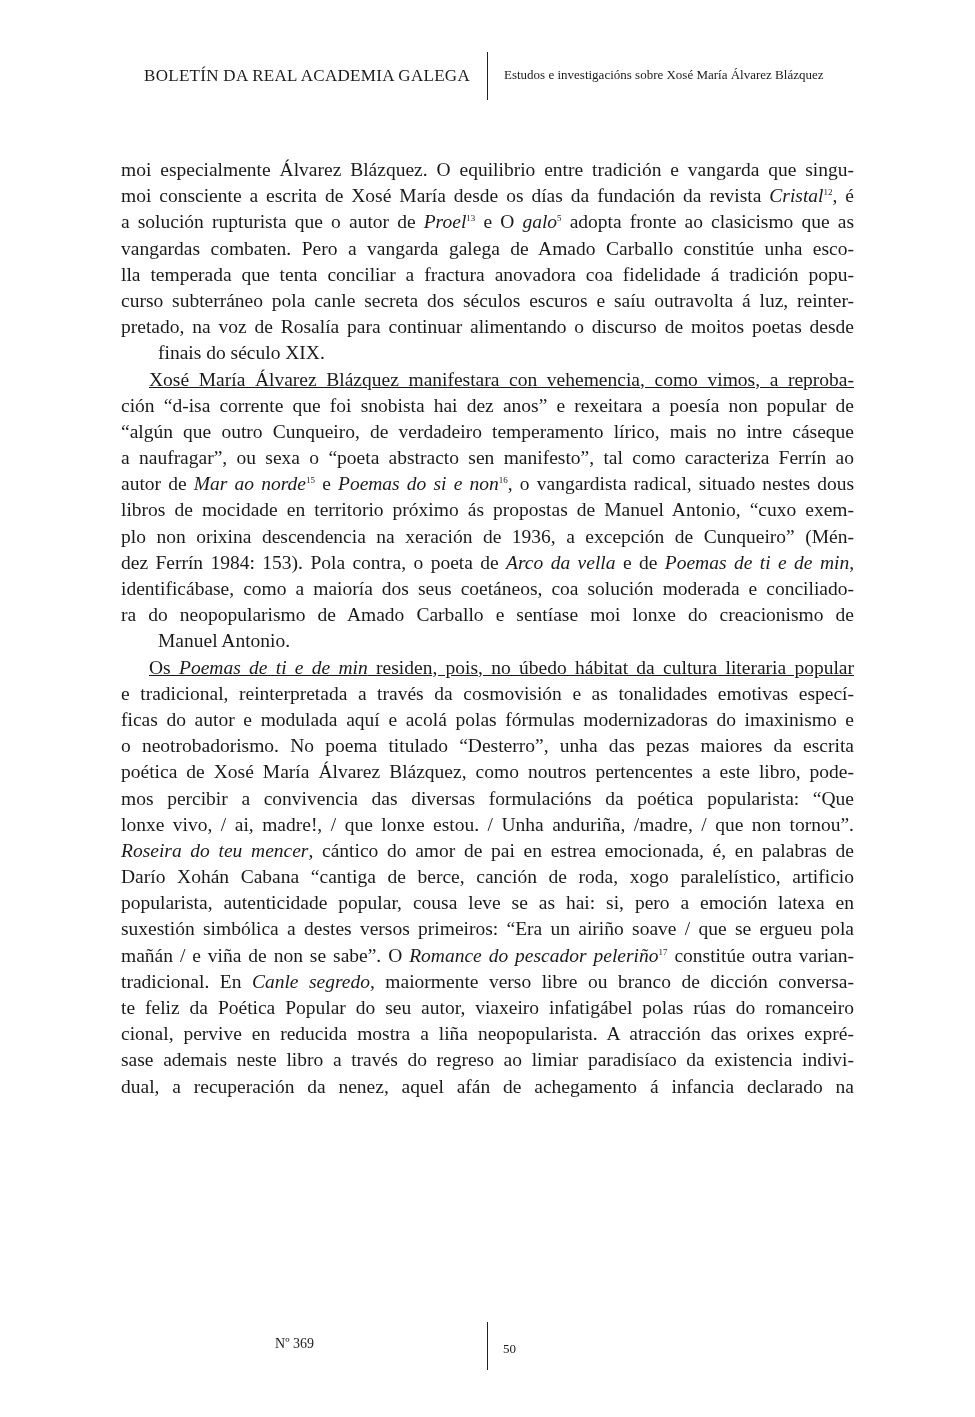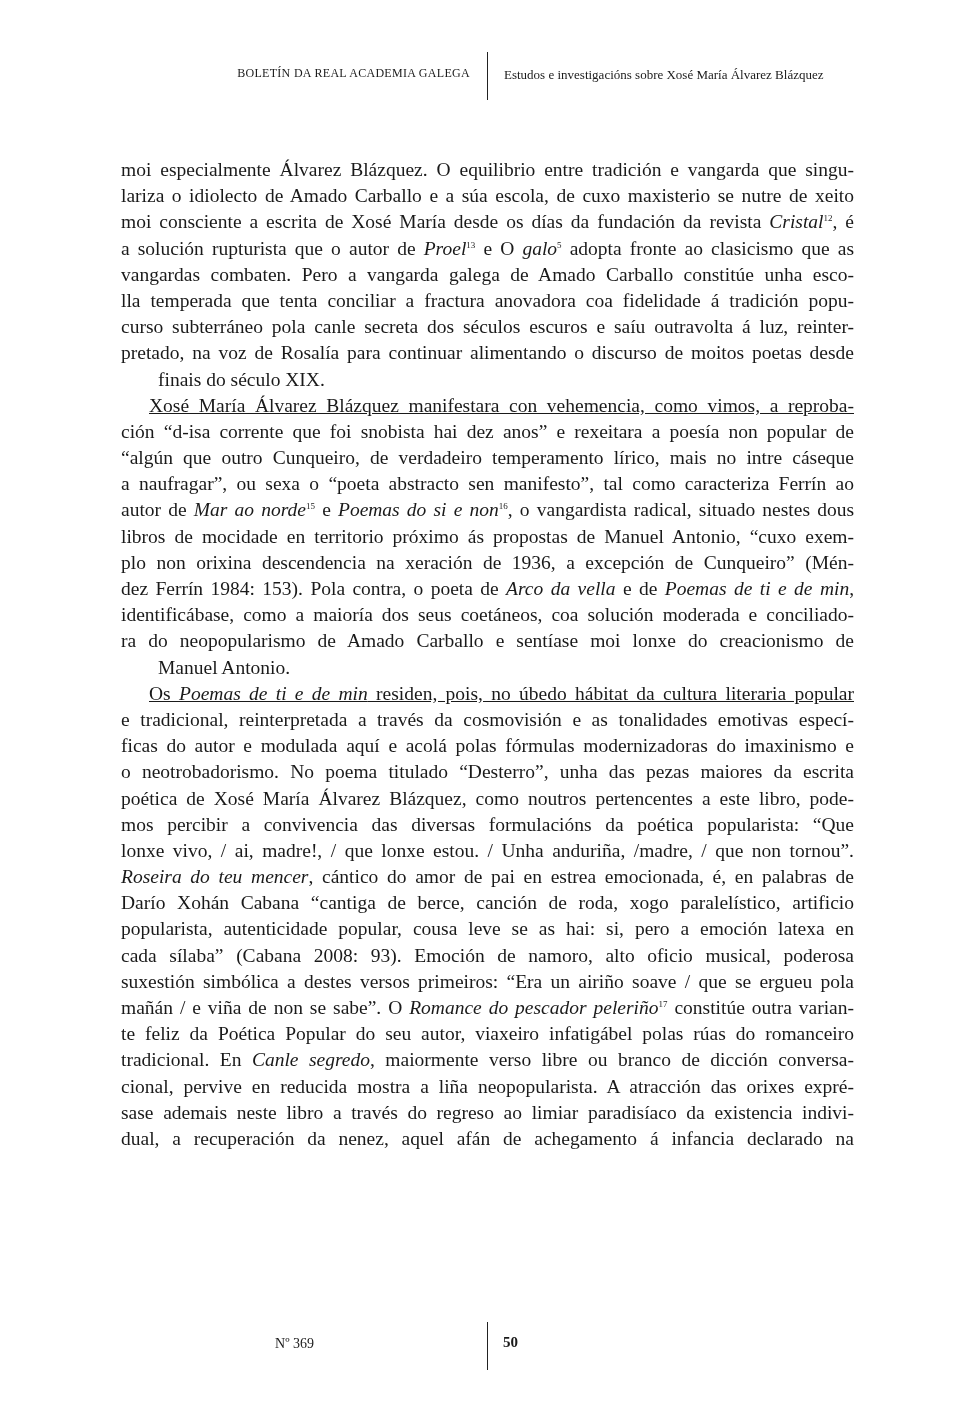--- a/index.html
+++ b/index.html
@@ -1,51 +1,48 @@
 <!DOCTYPE html>
 <html><head>
 <meta charset="utf-8">
 <style>
   html, body { margin: 0; padding: 0; background: #ffffff; }
   body { width: 975px; height: 1417px; position: relative; overflow: hidden;
          font-family: "Liberation Serif", "DejaVu Serif", serif; color: #1a1a1a; }
   .header { position: absolute; top: 52px; left: 0; width: 975px; height: 48px; }
-  .hdr-left { position: absolute; right: 505px; top: 14px; font-size: 12px; letter-spacing: 0.3px; white-space: nowrap; font-family: Liberation Serif, serif; }
+  .hdr-left { position: absolute; right: 505px; top: 14px; font-size: 17px; letter-spacing: 0.3px; white-space: nowrap; font-family: Liberation Serif, serif; }
   .hdr-rule { position: absolute; left: 487px; top: 0; width: 1px; height: 48px; background: #222; }
   .hdr-right { position: absolute; left: 504px; top: 15px; font-size: 13px; white-space: nowrap; }
   .body-text { position: absolute; left: 121px; top: 157px; width: 733px; font-size: 19.5px; line-height: 26.2px; }
   .line { display: block; text-align: justify; text-align-last: justify; white-space: nowrap; height: 26.2px; overflow: visible; }
   .line.last { text-align-last: left; }
   .line.indent { padding-left: 28px; text-decoration: underline; }
   .line span { white-space: normal; }
   .line-inner { display: block; width: 100%; text-align: justify; text-align-last: justify; }
   .last .line-inner { text-align-last: left; margin-left: 37px; }
   i { font-style: italic; }
   sup { font-size: 9px; vertical-align: super; line-height: 0; }
   .footer { position: absolute; top: 1322px; left: 0; width: 819px; height: 48px; }
   .ftr-left { position: absolute; right: 505px; top: 14px; font-size: 14px; white-space: nowrap; }
   .ftr-rule { position: absolute; left: 487px; top: 0; width: 1px; height: 48px; background: #222; }
-  .ftr-right { position: absolute; left: 503px; top: 12px; font-size: 15px; font-weight: bold; white-space: nowrap; }
+  .ftr-right { position: absolute; left: 503px; top: 19px; font-size: 13px; font-weight: normal; white-space: nowrap; }
 </style>
 </head>
 <body>
 
 <div class="header">
   <div class="hdr-left">BOLETÍN DA REAL ACADEMIA GALEGA</div>
   <div class="hdr-rule"></div>
   <div class="hdr-right">Estudos e investigacións sobre Xosé María Álvarez Blázquez</div>
 </div>
 
 <div class="body-text" id="body-text">
     <div>
       <div class="line">
         <span class="line-inner"><span>moi especialmente Álvarez Blázquez. O equilibrio entre tradición e vangarda que singu-</span></span>
-      </div>
-      <div class="line">
-        <span class="line-inner"><span>lariza o idiolecto de Amado Carballo e a súa escola, de cuxo maxisterio se nutre de xeito</span></span>
       </div>
       <div class="line">
         <span class="line-inner"><span>moi consciente a escrita de Xosé María desde os días da fundación da revista </span><i>Cristal</i><sup>12</sup><span>, é</span></span>
       </div>
       <div class="line">
         <span class="line-inner"><span>a solución rupturista que o autor de </span><i>Proel</i><sup>13</sup><span> e O </span><i>galo</i><sup>5</sup><span> adopta fronte ao clasicismo que as</span></span>
       </div>
       <div class="line">
         <span class="line-inner"><span>vangardas combaten. Pero a vangarda galega de Amado Carballo constitúe unha esco-</span></span>
       </div>
@@ -122,33 +119,30 @@
       <div class="line">
         <span class="line-inner"><i>Roseira do teu mencer</i><span>, cántico do amor de pai en estrea emocionada, é, en palabras de</span></span>
       </div>
       <div class="line">
         <span class="line-inner"><span>Darío Xohán Cabana “cantiga de berce, canción de roda, xogo paralelístico, artificio</span></span>
       </div>
       <div class="line">
         <span class="line-inner"><span>popularista, autenticidade popular, cousa leve se as hai: si, pero a emoción latexa en</span></span>
       </div>
       <div class="line">
-        <span class="line-inner"><span>cada sílaba” (Cabana 2008: 93). Emoción de namoro, alto oficio musical, poderosa</span></span>
-      </div>
-      <div class="line">
         <span class="line-inner"><span>suxestión simbólica a destes versos primeiros: “Era un airiño soave / que se ergueu pola</span></span>
       </div>
       <div class="line">
         <span class="line-inner"><span>mañán / e viña de non se sabe”. O </span><i>Romance do pescador peleriño</i><sup>17</sup><span> constitúe outra varian-</span></span>
       </div>
       <div class="line">
-        <span class="line-inner"><span>te feliz da Poética Popular do seu autor, viaxeiro infatigábel polas rúas do romanceiro</span></span>
+        <span class="line-inner"><span>tradicional. En </span><i>Canle segredo</i><span>, maiormente verso libre ou branco de dicción conversa-</span></span>
       </div>
       <div class="line">
-        <span class="line-inner"><span>tradicional. En </span><i>Canle segredo</i><span>, maiormente verso libre ou branco de dicción conversa-</span></span>
+        <span class="line-inner"><span>te feliz da Poética Popular do seu autor, viaxeiro infatigábel polas rúas do romanceiro</span></span>
       </div>
       <div class="line">
         <span class="line-inner"><span>cional, pervive en reducida mostra a liña neopopularista. A atracción das orixes expré-</span></span>
       </div>
       <div class="line">
         <span class="line-inner"><span>sase ademais neste libro a través do regreso ao limiar paradisíaco da existencia indivi-</span></span>
       </div>
       <div class="line">
         <span class="line-inner"><span>dual, a recuperación da nenez, aquel afán de achegamento á infancia declarado na</span></span>
       </div>

